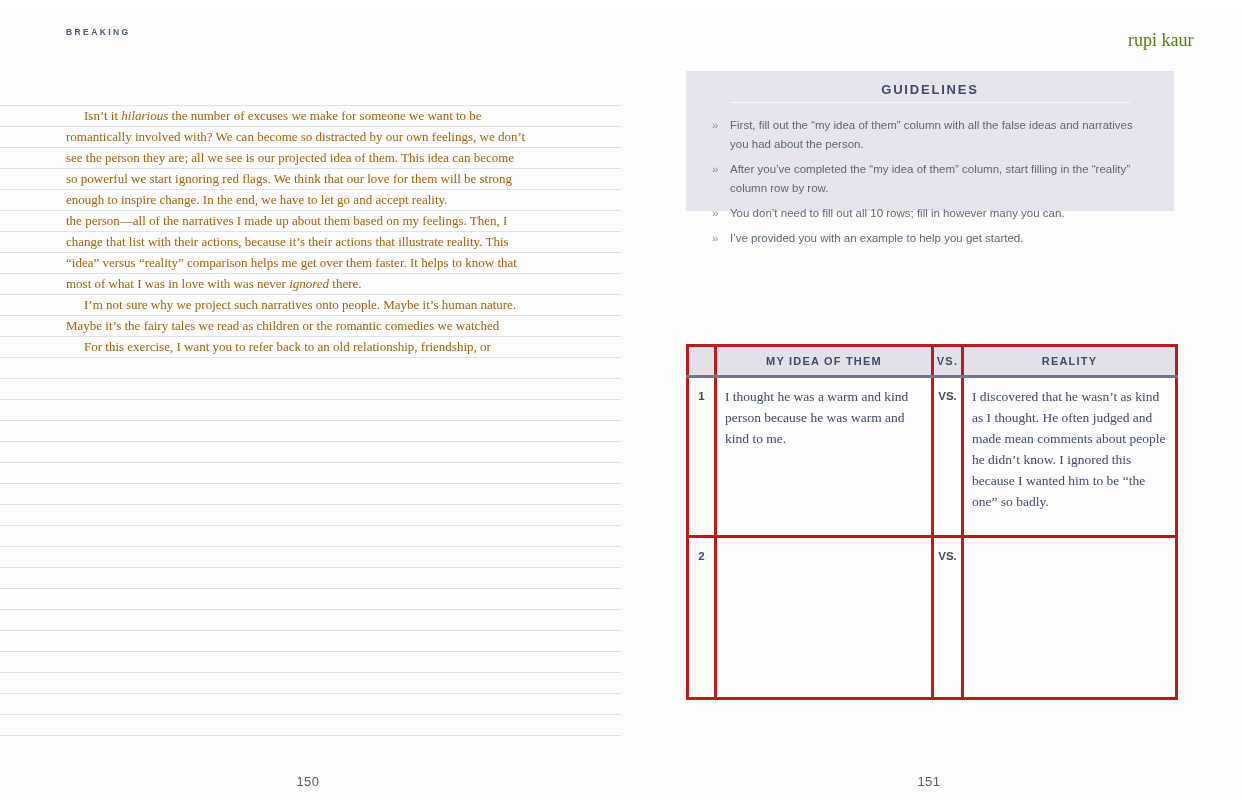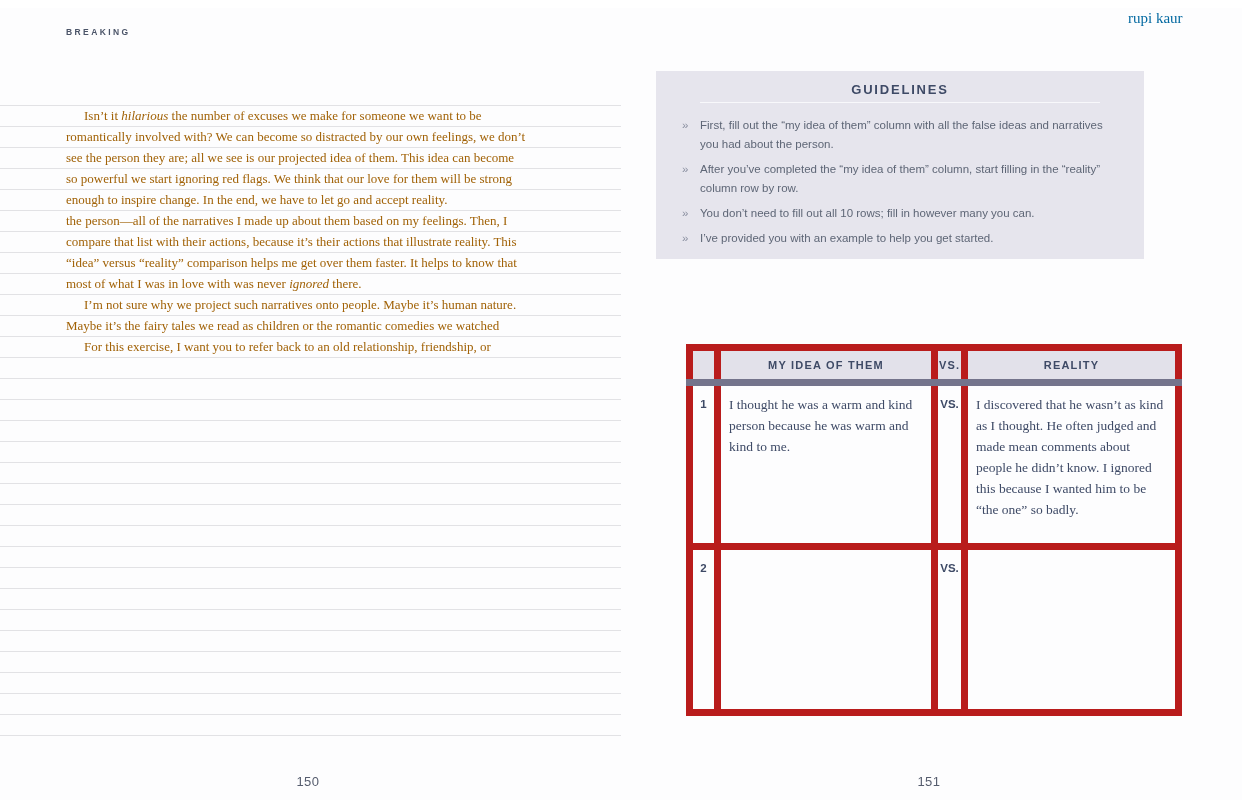--- a/index.html
+++ b/index.html
@@ -20,25 +20,25 @@
     background:repeating-linear-gradient(to bottom,
       transparent 0px, transparent 20px, #e2e2e5 20px, #e2e2e5 21px);
   }
   .body-text { position:absolute; left:66px; top:97px; }
   .tl { height:21px; line-height:21px; font-size:13px; white-space:nowrap; color:#a16207; }
   .tl.ind { padding-left:18px; }
   .it { font-style:italic; }
 
   
   .running-head-right {
-    position:absolute; left:1128px; top:2px;
-    font-size:15px; color:#0369a1;
+    position:absolute; left:1128px; top:22px;
+    font-size:18px; color:#4d7c0f;
   }
   .gbox {
-    position:absolute; left:656px; top:63px; width:488px; height:188px;
+    position:absolute; left:686px; top:63px; width:488px; height:140px;
     background:#e6e5ed;
   }
   .gtitle {
     padding-top:11px; text-align:center;
     font-family:"Liberation Sans", sans-serif; font-weight:bold; font-size:13px;
     letter-spacing:1.8px; color:#3e4a66;
   }
   .grule { width:400px; margin:5px auto 0 auto; border-bottom:1px solid #f8f8fb; }
   .gitems { margin:13px 10px 0 26px; }
   .gitem {
@@ -49,21 +49,21 @@
   .gbullet { width:18px; flex:0 0 18px; color:#8a8fa0; }
   .gtext { flex:1; }
   .gline { display:block; }
 
   
   .idea-table {
     position:absolute; left:686px; top:336px; width:489px;
     border-collapse:collapse; table-layout:fixed;
     font-size:13.5px; color:#3e4a66;
   }
-  .idea-table th, .idea-table td { border:7px solid #b91c1c; vertical-align:top; }
+  .idea-table th, .idea-table td { border:3px solid #b91c1c; vertical-align:top; }
   .idea-table th {
     height:26px; background:#e2e1ea; vertical-align:middle;
     font-family:"Liberation Sans", sans-serif; font-weight:bold; font-size:11px;
     letter-spacing:1.2px; color:#3e4a66; text-align:center;
     border-bottom-color:#74748c;
   }
   .idea-table td { padding:8px 8px 0 8px; line-height:21px; }
   .idea-table td.numcell, .idea-table td.vscell {
     font-family:"Liberation Sans", sans-serif; font-weight:bold; font-size:11.5px;
     text-align:center; padding:11px 2px 0 2px; line-height:14px;
@@ -89,21 +89,21 @@
 
   <div class="rules"></div>
 
   <div class="body-text">
     <div class="tl ind"><span>Isn’t it </span><span class="it">hilarious</span><span> the number of excuses we make for someone we want to be</span></div>
     <div class="tl">romantically involved with? We can become so distracted by our own feelings, we don’t</div>
     <div class="tl">see the person they are; all we see is our projected idea of them. This idea can become</div>
     <div class="tl">so powerful we start ignoring red flags. We think that our love for them will be strong</div>
     <div class="tl">enough to inspire change. In the end, we have to let go and accept reality.</div>
     <div class="tl">the person—all of the narratives I made up about them based on my feelings. Then, I</div>
-    <div class="tl">compare that list with their actions, because it’s their actions that illustrate reality. This</div>
+    <div class="tl">change that list with their actions, because it’s their actions that illustrate reality. This</div>
     <div class="tl">“idea” versus “reality” comparison helps me get over them faster. It helps to know that</div>
     <div class="tl"><span>most of what I was in love with was never </span><span class="it">ignored</span><span> there.</span></div>
     <div class="tl ind">I’m not sure why we project such narratives onto people. Maybe it’s human nature.</div>
     <div class="tl">Maybe it’s the fairy tales we read as children or the romantic comedies we watched</div>
     <div class="tl ind">For this exercise, I want you to refer back to an old relationship, friendship, or</div>
   </div>
 
   <div class="pnum left">150</div>
 
   <div class="running-head-right">rupi kaur</div>

